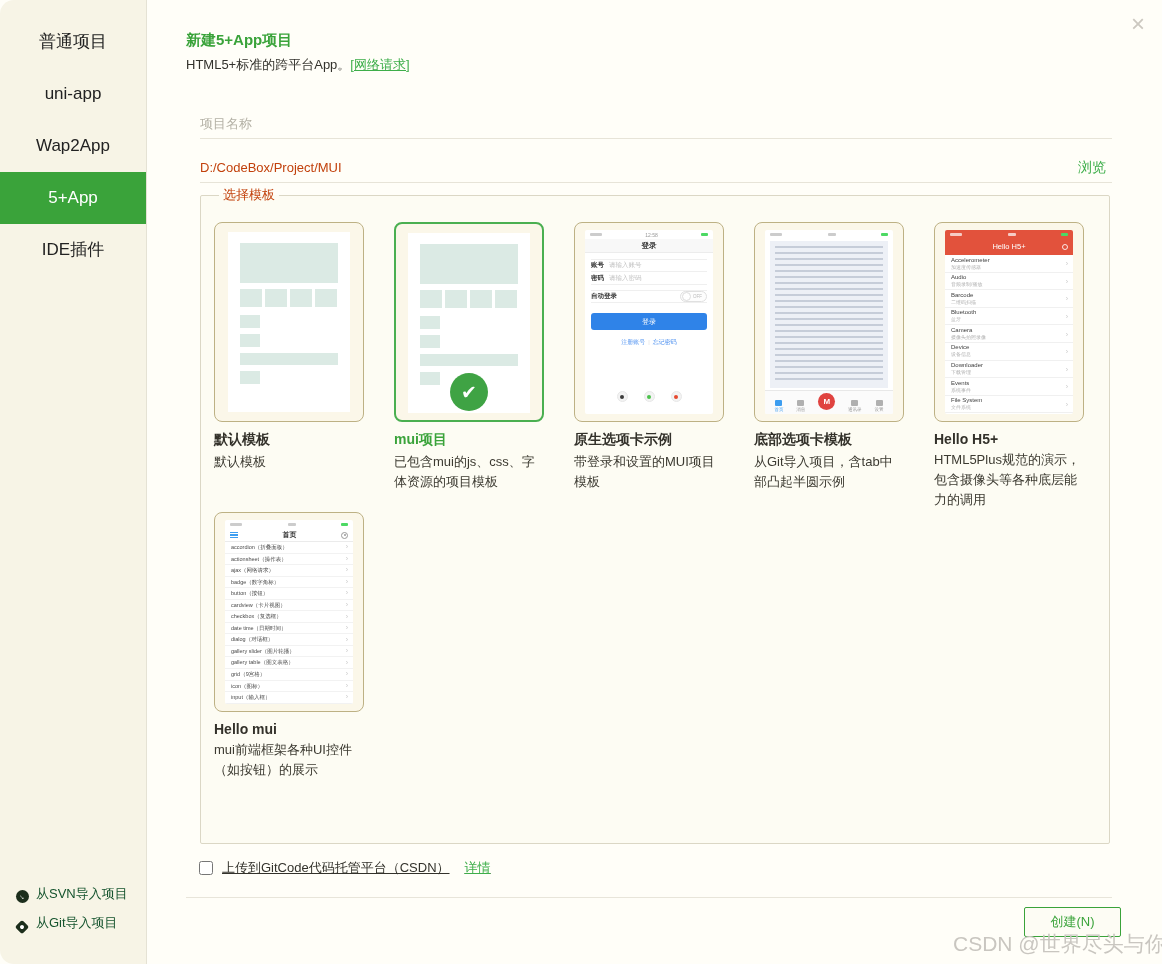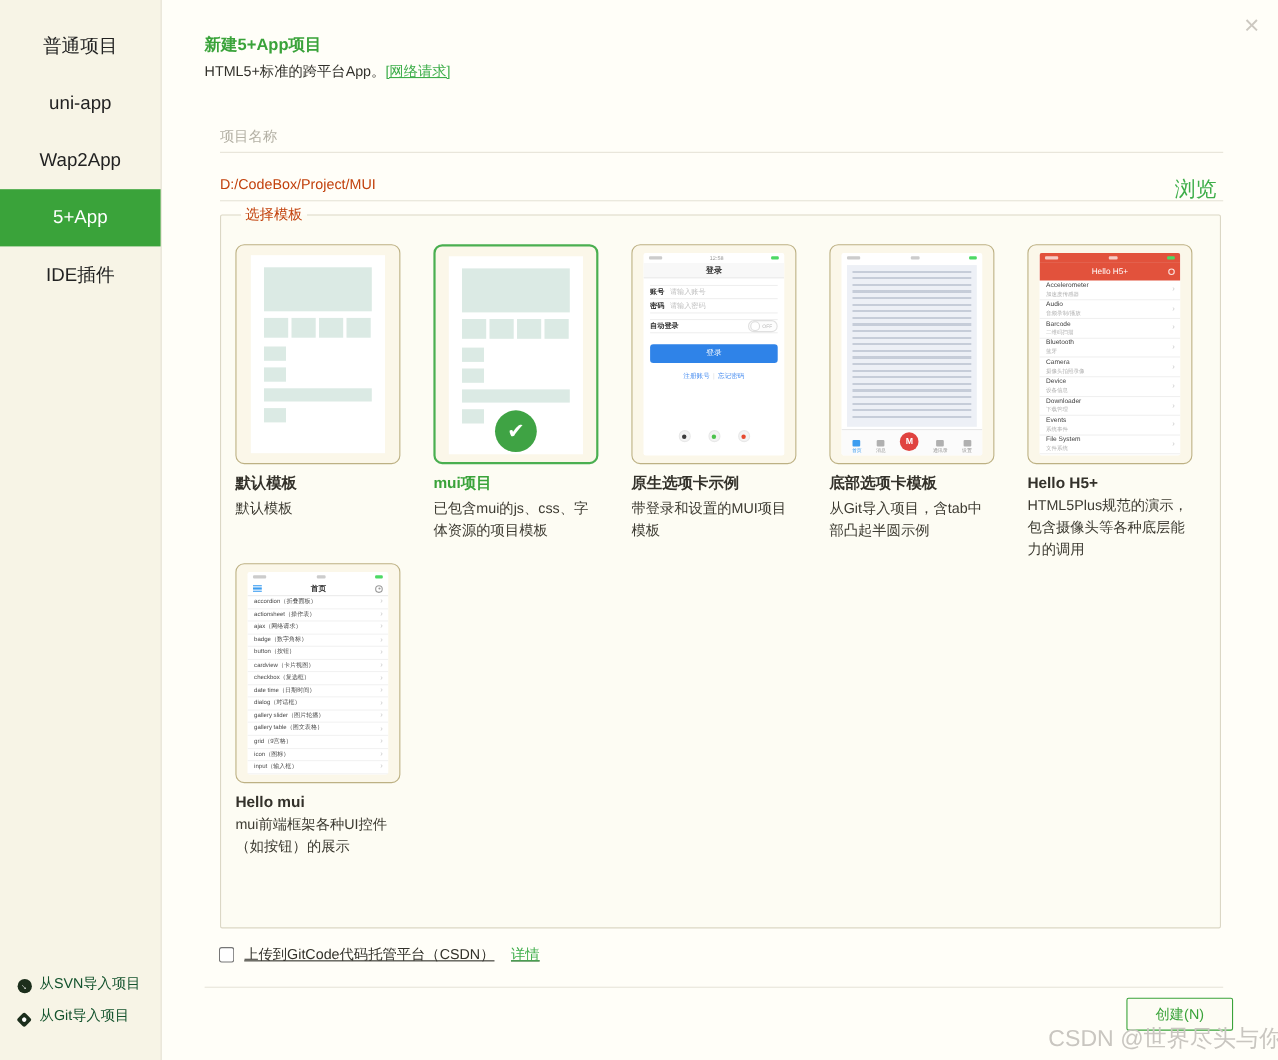--- a/index.html
+++ b/index.html
@@ -1,18 +1,18 @@
 <!DOCTYPE html>
 <html><head>
 <meta charset="utf-8">
 <style>
   * { margin:0; padding:0; box-sizing:border-box; }
   html,body { width:1162px; height:964px; }
   body { font-family:"Liberation Sans","DejaVu Sans",sans-serif; background:#fffef8; }
-  .app { position:relative; width:1162px; height:964px; background:#fffef8; overflow:hidden; }
+  .app { position:relative; width:1162px; height:964px; background:#fffef8; overflow:hidden;border-radius:14px; }
 
   
   .sidebar { position:absolute; left:0; top:0; width:147px; height:964px; background:#f7f4e6; border-right:1px solid #e5e2d4; }
   .side-items { padding-top:16px; }
   .side-item { height:52px; line-height:52px; text-align:center; font-size:17px; color:#222; cursor:pointer; }
   .side-item.selected { background:#3aa33a; color:#fff; }
   .side-imports { position:absolute; left:16px; bottom:32px; }
   .import-link { display:flex; align-items:flex-end; gap:7px; height:29px; font-size:13px; color:#14532d; cursor:pointer; white-space:nowrap; }
   .svn-icon { width:13px; height:13px; border-radius:50%; background:#1c2e1c; position:relative; flex:0 0 13px; }
   .svn-icon::after { content:"→"; position:absolute; left:0; top:0; width:13px; height:13px; color:#fff; font-size:8px; line-height:13px; text-align:center; transform:rotate(45deg); }
@@ -24,21 +24,21 @@
   .title { position:absolute; left:186px; top:31px; font-size:15px; font-weight:bold; color:#3aa33a; }
   .subtitle { position:absolute; left:186px; top:56px; font-size:13px; color:#33322c; }
   .glink { color:#3eae4a; text-decoration:none; cursor:pointer; }
   .glink.ul { text-decoration:underline; }
 
   
   .name-input { position:absolute; left:200px; top:108px; width:912px; height:31px; border:none; border-bottom:1px solid #e7e4d8; background:transparent; font-size:13px; color:#333; outline:none; font-family:inherit; }
   .name-input::placeholder { color:#b4b1a5; }
   .path-row { position:absolute; left:200px; top:152px; width:912px; height:31px; }
   .path-input { width:100%; height:100%; border:none; border-bottom:1px solid #e7e4d8; background:transparent; font-size:13px; color:#c2410c; outline:none; font-family:inherit; padding-right:50px; }
-  .browse { position:absolute; right:6px; top:7px; font-size:19px; }
+  .browse { position:absolute; right:6px; top:7px; font-size:14px; }
 
   
   .tpl-fieldset { position:absolute; left:200px; top:186px; width:910px; height:658px; border:1px solid #dbd7c5; background:#fdfcf3; border-radius:2px; padding:18px 0 0 13px; }
   .tpl-fieldset legend { font-size:13px; color:#c2410c; padding:0 4px; margin-left:5px; }
   .cols { display:flex; flex-wrap:wrap; column-gap:30px; align-content:flex-start; }
   .col { width:150px; }
   .card { width:150px; height:200px; border:1px solid #bdb184; border-radius:8px; background:#fbf7e9; position:relative; cursor:pointer; overflow:hidden; }
   .col.sel .card { border:2px solid #4aaf50; }
   .card-title { margin-top:9px; font-size:14px; font-weight:bold; color:#33312a; }
   .col.sel .card-title { color:#3aa33a; }

